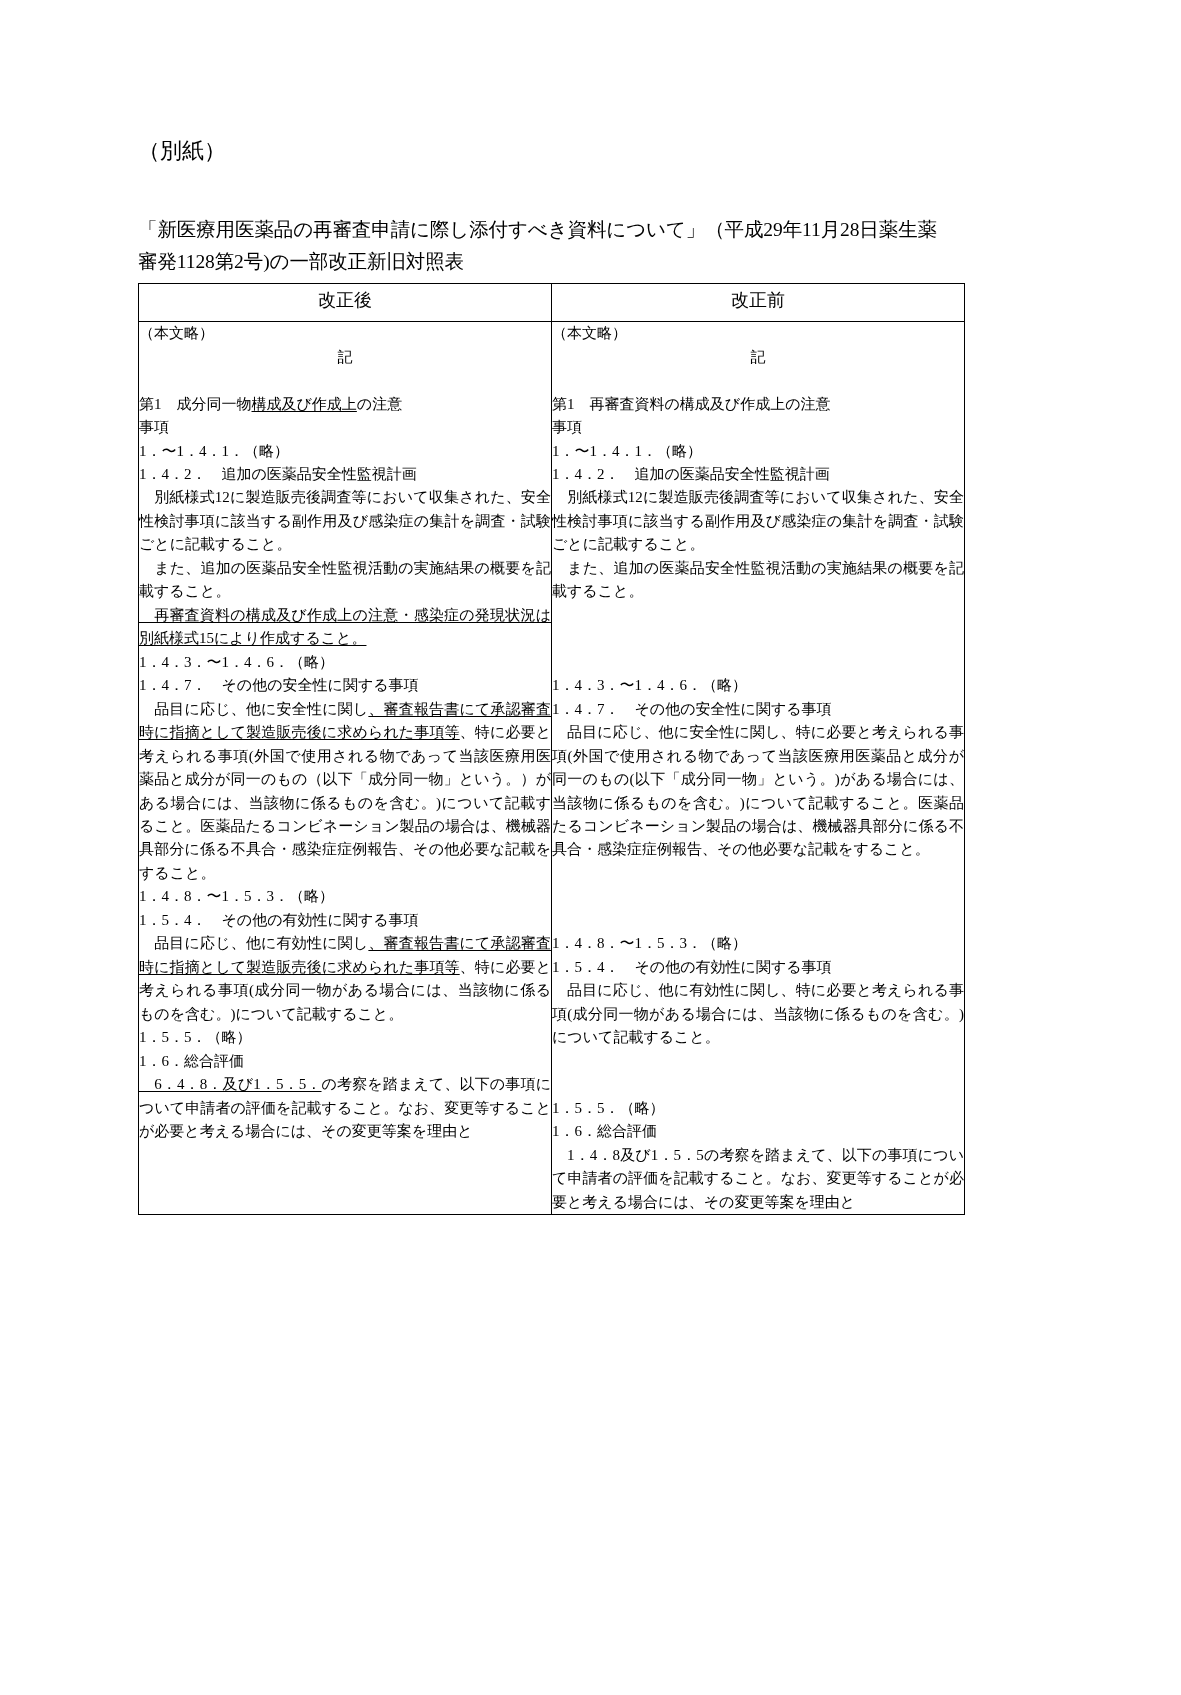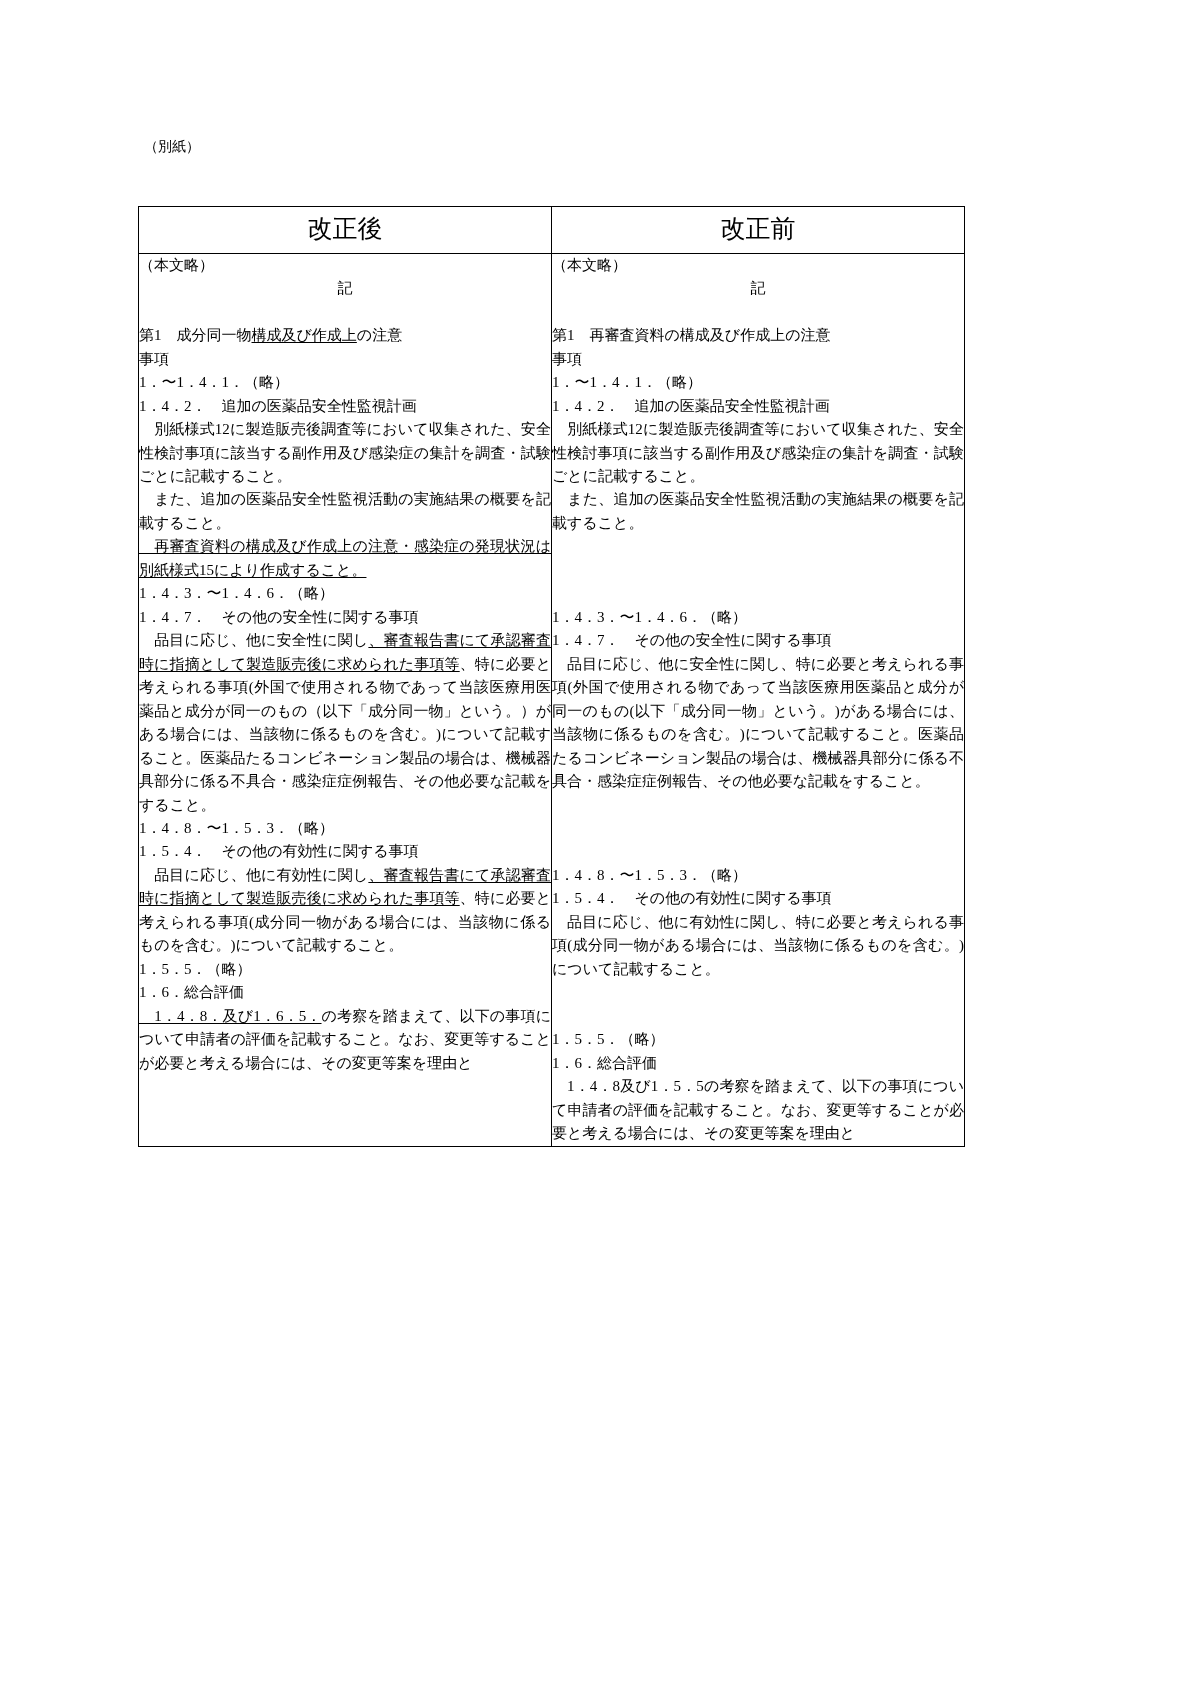--- a/index.html
+++ b/index.html
@@ -18,24 +18,24 @@
   }
   .page {
     position: absolute;
     left: 0; top: 0;
     width: 1181px;
     height: 1695px;
     box-sizing: border-box;
     padding: 140px 150px 0 138px;
   }
   .attachment-tag {
-    font-size: 14px;
+    font-size: 22px;
     line-height: 1.0;
     letter-spacing: 0px;
-    margin: 0 0 52px 6px;
+    margin: 0 0 52px 0;
   }
   .doc-title {
     font-size: 19.5px;
     line-height: 1.62;
     margin: 0 0 6px 0;
     letter-spacing: -0.1px;
   }
   .doc-title .ttl-line { display: block; white-space: nowrap; }
 
   table.compare {
@@ -48,21 +48,21 @@
   table.compare col.c2 { width: 413px; }
 
   table.compare th, table.compare td {
     border: 1px solid #000000;
     vertical-align: top;
     padding: 0;
   }
   table.compare th {
     text-align: center;
     font-weight: normal;
-    font-size: 25px;
+    font-size: 18px;
     line-height: 1.55;
     height: 30px;
     padding: 3px 0 4px 0;
   }
   td.cell {
     padding: 4px 8px 0 9px;
     font-size: 15px;
     line-height: 1.565;
   }
   .para { margin: 0; white-space: pre-wrap; }
@@ -71,20 +71,24 @@
   .u { text-decoration: underline; text-underline-offset: 2px; }
   .just { text-align: justify; text-justify: inter-character; }
 </style>
 </head>
 <body>
 
 <div class="page">
 
   <div class="attachment-tag">（別紙）</div>
 
+  <div class="doc-title">
+    <span class="ttl-line">「新医療用医薬品の再審査申請に際し添付すべき資料について」（平成29年11月28日薬生薬</span>
+    <span class="ttl-line">審発1128第2号)の一部改正新旧対照表</span>
+  </div>
 
   <table class="compare">
     <colgroup>
         <col class="c1">
         <col class="c2">
       </colgroup>
     <thead>
       <tr>
         <th>改正後</th>
         <th>改正前</th>
@@ -105,21 +109,21 @@
           <div class="para just">　また、追加の医薬品安全性監視活動の実施結果の概要を記載すること。</div>
           <div class="para just u">　再審査資料の構成及び作成上の注意・感染症の発現状況は別紙様式15により作成すること。</div>
           <div class="para">1．4．3．〜1．4．6．（略）</div>
           <div class="para">1．4．7．　その他の安全性に関する事項</div>
           <div class="para just"><span>　品目に応じ、他に安全性に関し</span><span class="u">、審査報告書にて承認審査時に指摘として製造販売後に求められた事項等</span><span>、特に必要と考えられる事項(外国で使用される物であって当該医療用医薬品と成分が同一のもの（以下「成分同一物」という。）がある場合には、当該物に係るものを含む。)について記載すること。医薬品たるコンビネーション製品の場合は、機械器具部分に係る不具合・感染症症例報告、その他必要な記載をすること。</span></div>
           <div class="para">1．4．8．〜1．5．3．（略）</div>
           <div class="para">1．5．4．　その他の有効性に関する事項</div>
           <div class="para just"><span>　品目に応じ、他に有効性に関し</span><span class="u">、審査報告書にて承認審査時に指摘として製造販売後に求められた事項等</span><span>、特に必要と考えられる事項(成分同一物がある場合には、当該物に係るものを含む。)について記載すること。</span></div>
           <div class="para">1．5．5．（略）</div>
           <div class="para">1．6．総合評価</div>
-          <div class="para just"><span class="u">　1．4．8．及び1．6．5．</span><span>の考察を踏まえて、以下の事項について申請者の評価を記載すること。なお、変更等することが必要と考える場合には、その変更等案を理由と</span></div>
+          <div class="para just"><span class="u">　6．4．8．及び1．5．5．</span><span>の考察を踏まえて、以下の事項について申請者の評価を記載すること。なお、変更等することが必要と考える場合には、その変更等案を理由と</span></div>
         </td>
 
         <td class="cell">
           <div class="para">（本文略）</div>
           <div class="para center">記</div>
           <span class="gap"></span>
           <div class="para">第1　再審査資料の構成及び作成上の注意</div>
           <div class="para">事項</div>
           <div class="para">1．〜1．4．1．（略）</div>
           <div class="para">1．4．2．　追加の医薬品安全性監視計画</div>

